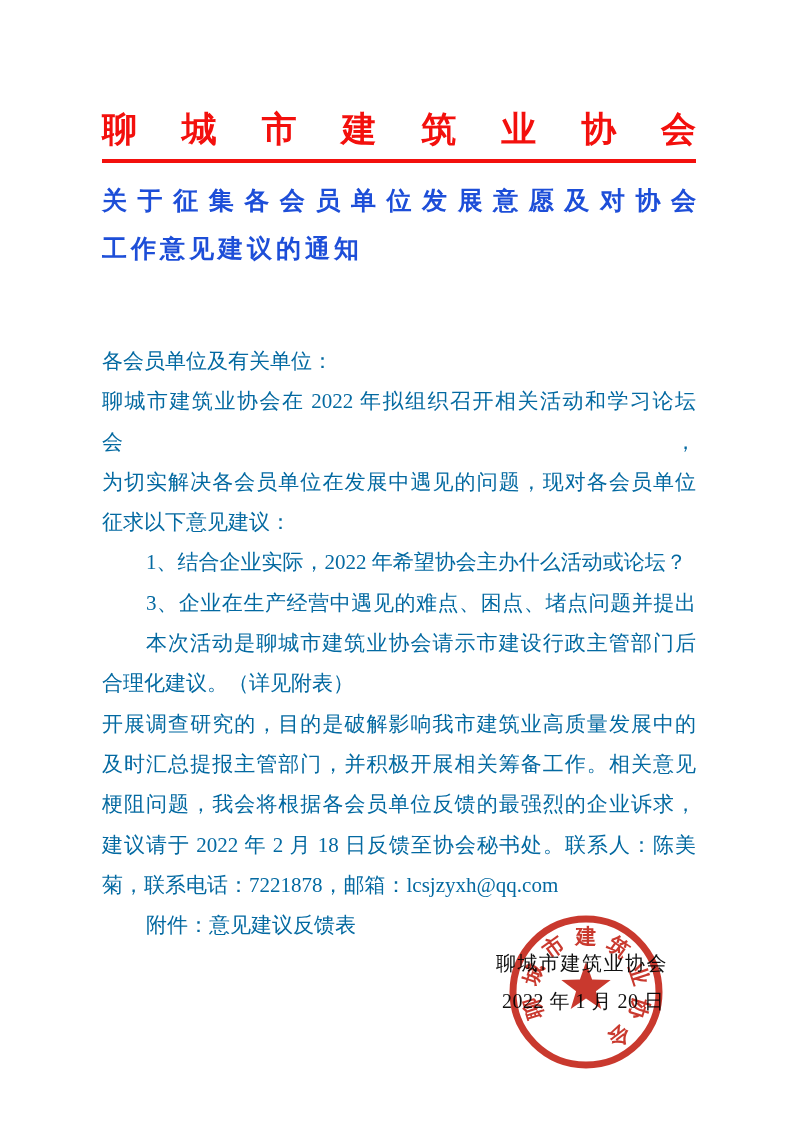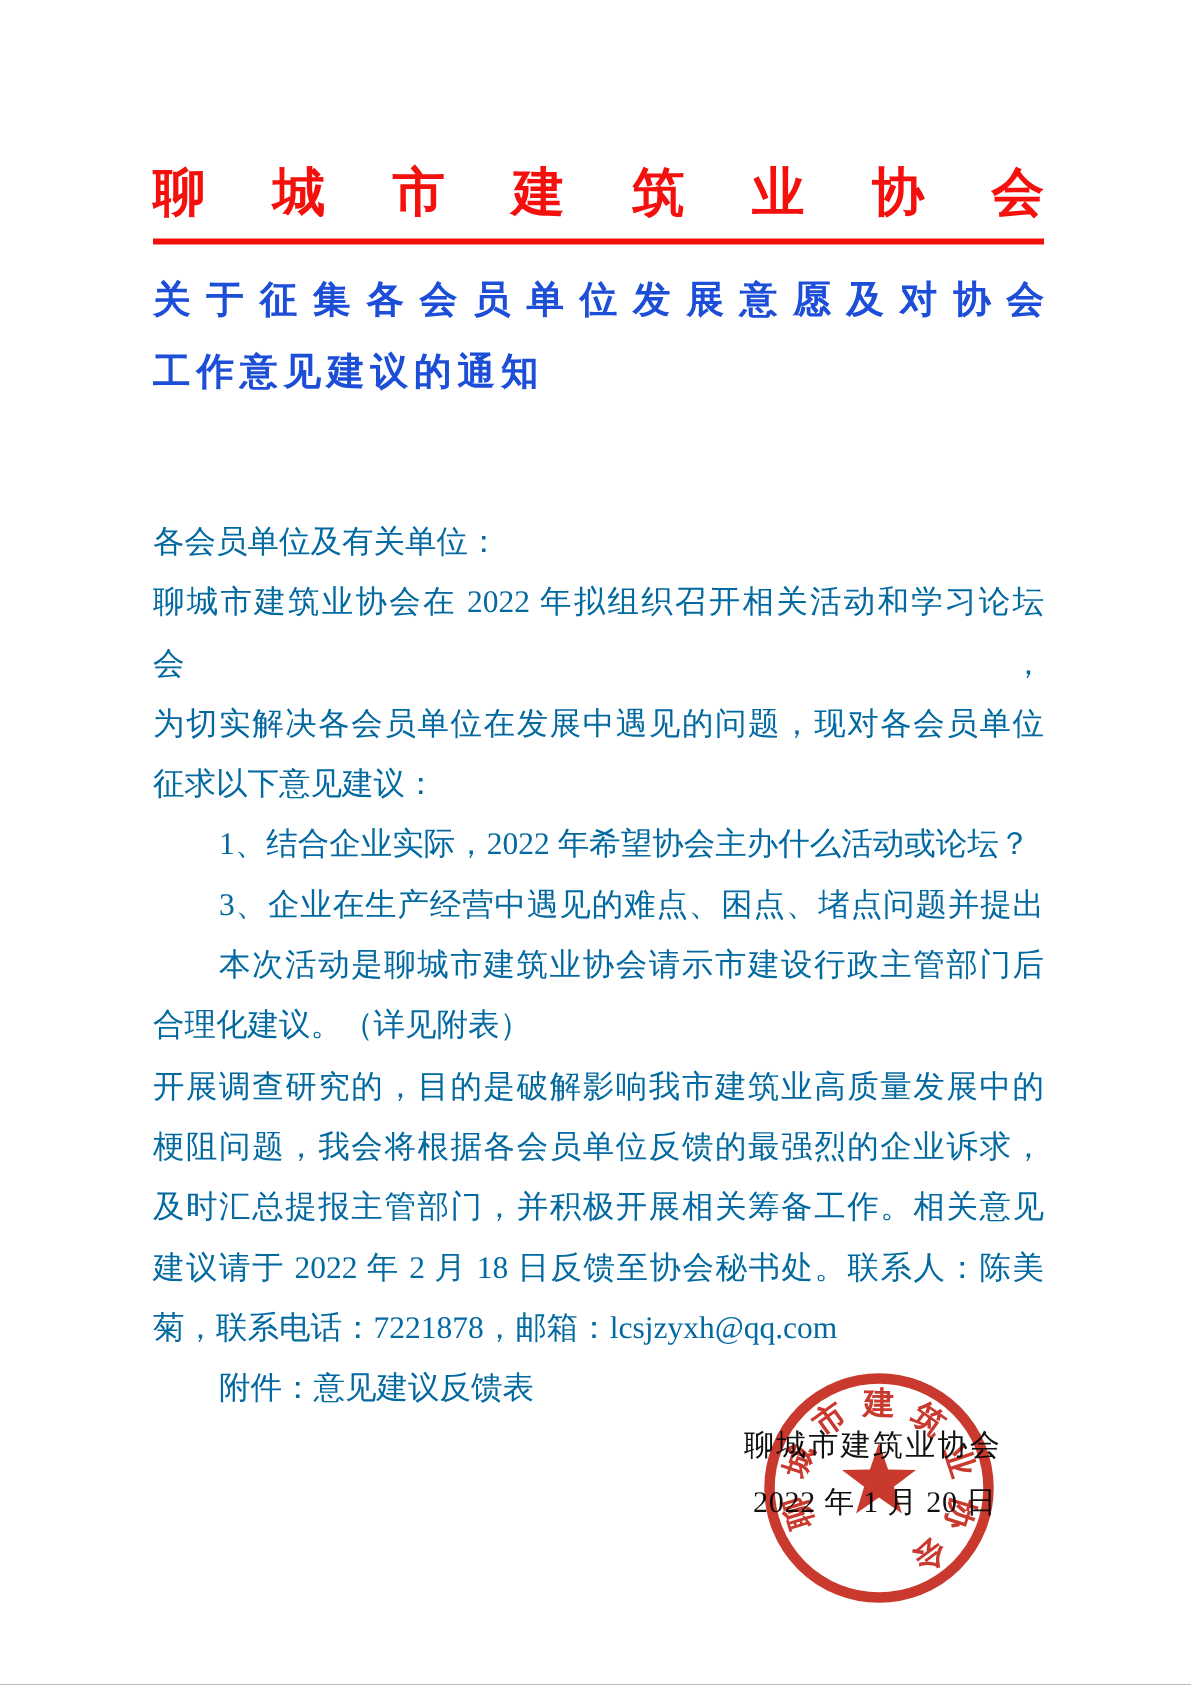--- a/index.html
+++ b/index.html
@@ -102,22 +102,22 @@
   <div class="body-block" id="body-lines">
       <div class="line">各会员单位及有关单位：</div>
       <div class="line fill">聊城市建筑业协会在 2022 年拟组织召开相关活动和学习论坛会，</div>
       <div class="line fill">为切实解决各会员单位在发展中遇见的问题，现对各会员单位</div>
       <div class="line">征求以下意见建议：</div>
       <div class="line ind">1、结合企业实际，2022 年希望协会主办什么活动或论坛？</div>
       <div class="line ind fill">3、企业在生产经营中遇见的难点、困点、堵点问题并提出</div>
       <div class="line ind fill">本次活动是聊城市建筑业协会请示市建设行政主管部门后</div>
       <div class="line">合理化建议。（详见附表）</div>
       <div class="line fill">开展调查研究的，目的是破解影响我市建筑业高质量发展中的</div>
+      <div class="line fill">及时汇总提报主管部门，并积极开展相关筹备工作。相关意见</div>
       <div class="line fill">梗阻问题，我会将根据各会员单位反馈的最强烈的企业诉求，</div>
-      <div class="line fill">及时汇总提报主管部门，并积极开展相关筹备工作。相关意见</div>
       <div class="line fill">建议请于 2022 年 2 月 18 日反馈至协会秘书处。联系人：陈美</div>
       <div class="line">菊，联系电话：7221878，邮箱：lcsjzyxh@qq.com</div>
       <div class="line ind">附件：意见建议反馈表</div>
     </div>
 
   <div class="sig-org">聊城市建筑业协会</div>
   <div class="sig-date">2022 年 1 月 20 日</div>
 
   <div class="seal">
     <svg viewBox="0 0 166 166">

